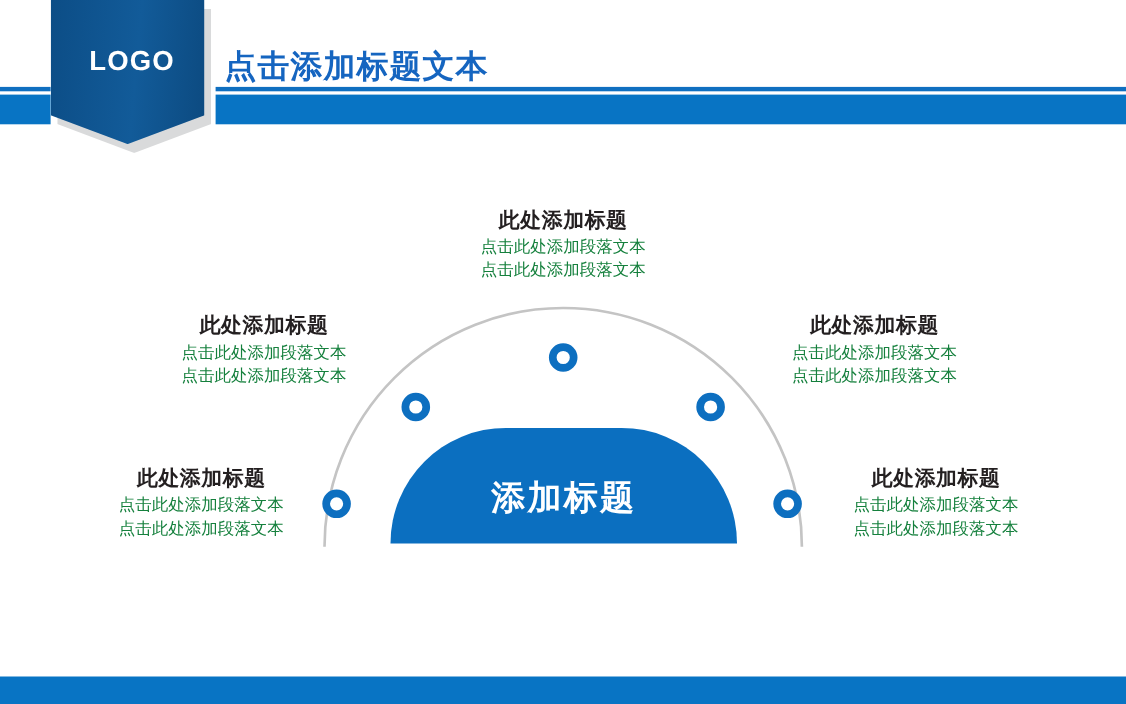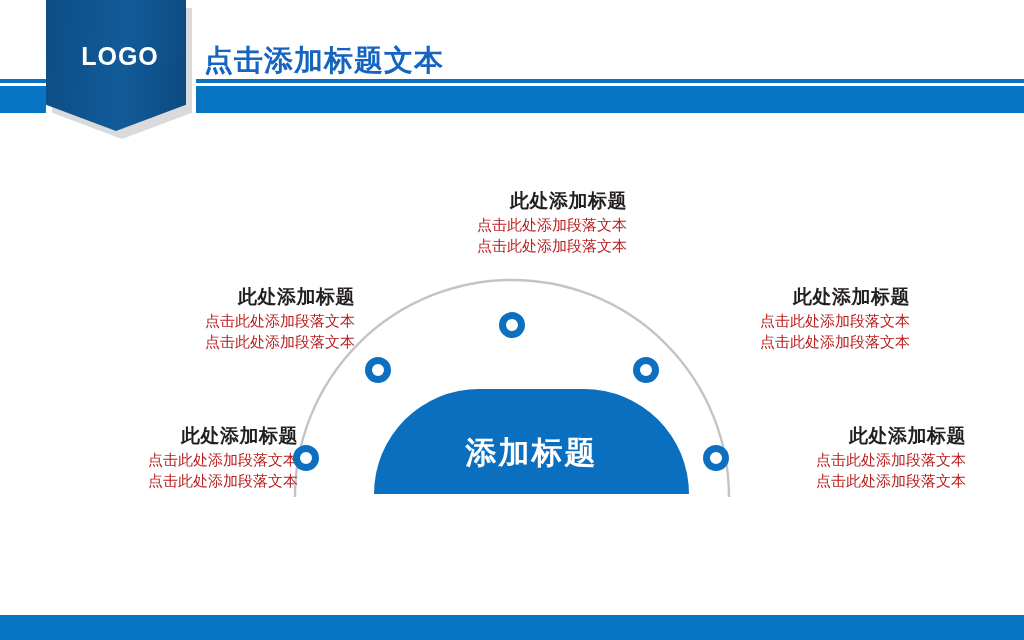--- a/index.html
+++ b/index.html
@@ -101,21 +101,21 @@
     width: 1024px; height: 640px;
   }
   .arc-svg {
     position: absolute;
     left: 0; top: 0;
     width: 1024px; height: 640px;
   }
 
   .hemisphere {
     position: absolute;
-    left: 374px; top: 389px;
+    left: 355px; top: 389px;
     width: 315px; height: 105px;
     background: #0b6fc0;
     border-radius: 158px 158px 0 0;
     display: flex;
     align-items: center;
     justify-content: center;
     padding-top: 22px;
     box-sizing: border-box;
   }
   .hemisphere-label {
@@ -139,26 +139,26 @@
   .callout { position: absolute; }
   .callout-title {
     color: #231f20;
     font-size: 19px;
     font-weight: bold;
     letter-spacing: 0.5px;
     white-space: nowrap;
     line-height: 1.35;
   }
   .callout-line {
-    color: #b91c1c;
+    color: #15803d;
     font-size: 15px;
     white-space: nowrap;
     line-height: 1.45;
   }
-  .align-center{ text-align: right; }
+  .align-center{ text-align: center; }
 </style>
 </head>
 <body>
 
 <div class="header-rule-thin-left"></div>
 <div class="header-bar-left"></div>
 <div class="header-rule-thin-right"></div>
 <div class="header-bar-right"></div>
 
 <div class="logo-ribbon-shadow"></div>

